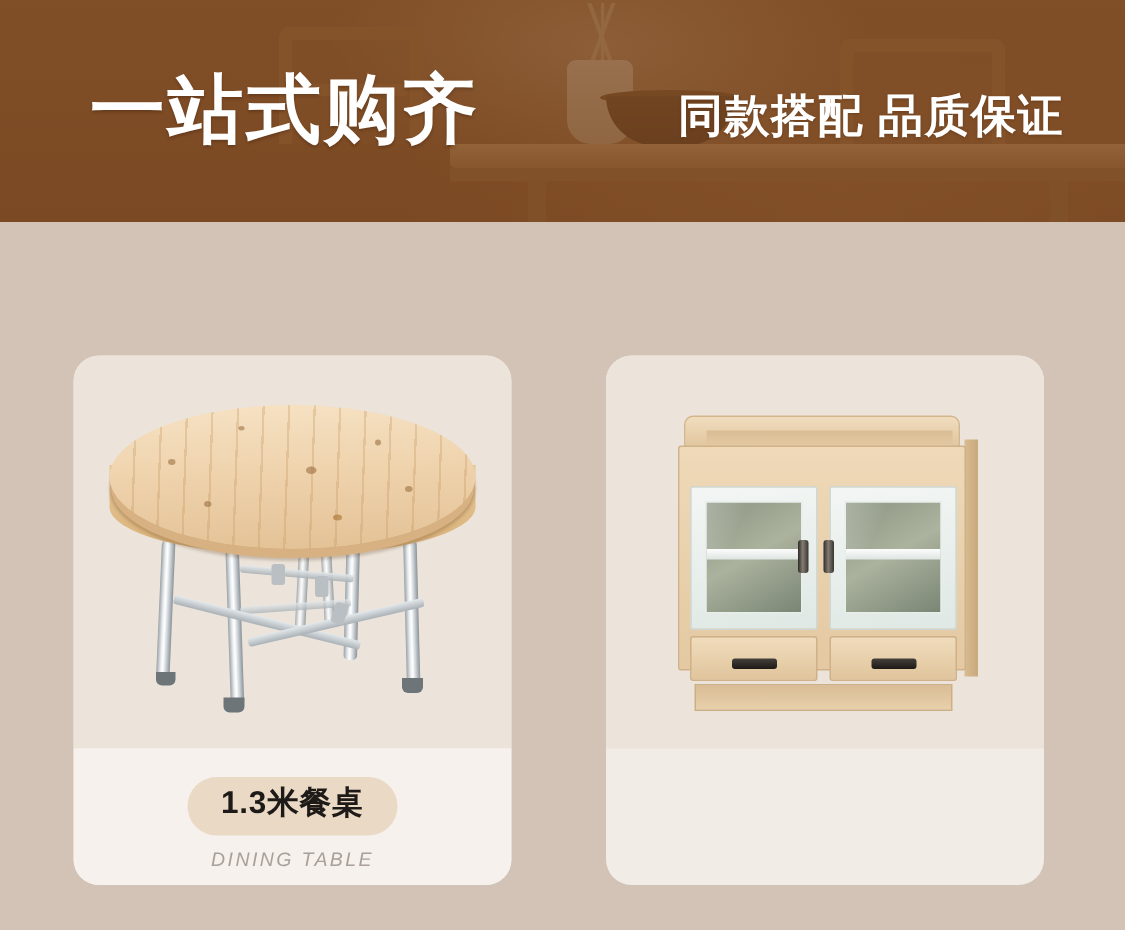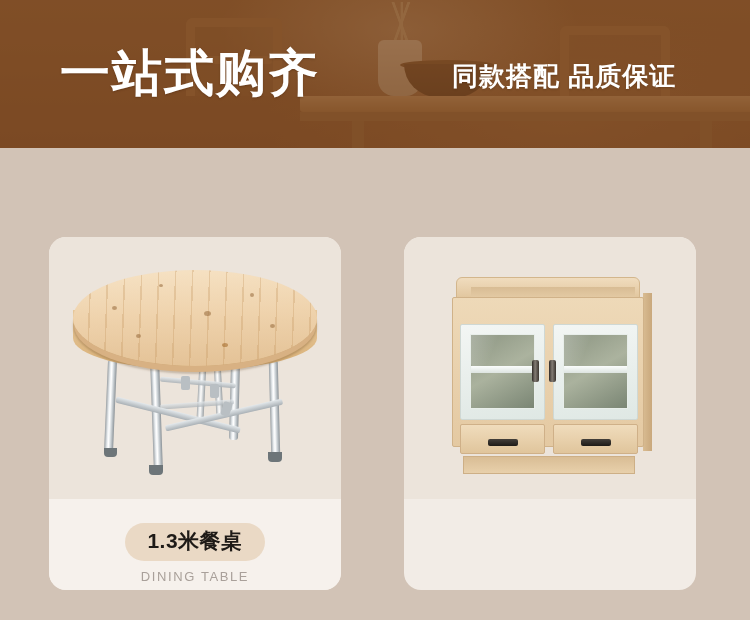--- a/index.html
+++ b/index.html
@@ -101,21 +101,21 @@
     font-weight:bold;
     color:#ffffff;
     letter-spacing:2px;
     line-height:1;
     text-shadow:0 1px 2px rgba(60,30,10,.35);
     white-space:nowrap;
   }
   .banner-sub {
     position:absolute;
     left:452px; top:63px;
-    font-size:26px;
+    font-size:30px;
     font-weight:bold;
     color:#ffffff;
     letter-spacing:1px;
     line-height:1;
     text-shadow:0 1px 2px rgba(60,30,10,.3);
     white-space:nowrap;
   }
 
   
   .cards {
@@ -140,40 +140,41 @@
     background:#ece4db;
     overflow:hidden;
   }
   .card-caption {
     position:relative;
     width:100%; height:91px;
     background:#f6f1ec;
     display:flex;
     flex-direction:column;
     align-items:center;
-    justify-content:flex-start;
-    padding-top:24px;
+    justify-content:center;
+    padding-top:9px;
   }
   .pill {
     background:#ead9c5;
     border-radius:20px;
     padding:5px 22px 7px;
     font-size:21px;
     font-weight:bold;
     color:#1e1a17;
     line-height:1.25;
     letter-spacing:.5px;
     white-space:nowrap;
   }
   .caption-en {
     margin-top:8px;
     font-size:13px;
     letter-spacing:1.6px;
     color:#a9a09a;
     white-space:nowrap;
+    font-style:italic;
   }
 
   
   .table-art {
     position:absolute;
     left:50%; top:50%;
     transform:translate(-50%,-50%);
     width:262px; height:212px;
   }
   .tt-ellipse {

